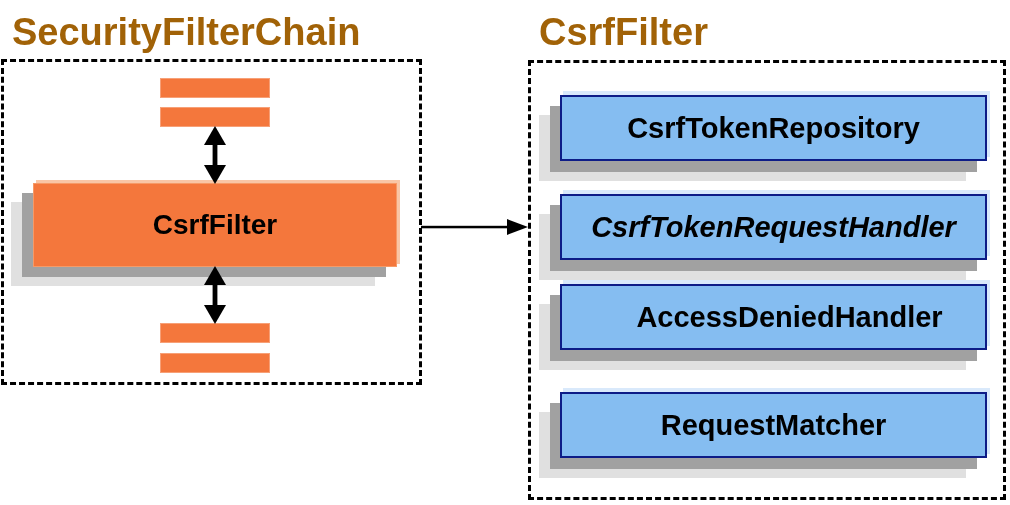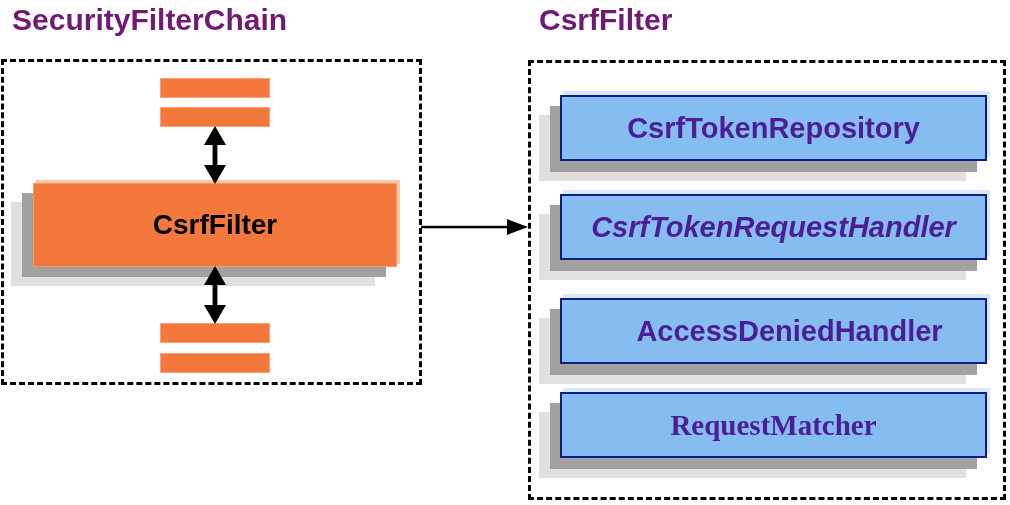--- a/index.html
+++ b/index.html
@@ -7,24 +7,25 @@
   .canvas {
     position: relative;
     width: 1010px;
     height: 505px;
     background: #ffffff;
     font-family: "Liberation Sans", sans-serif;
     overflow: hidden;
   }
   .title {
     position: absolute;
-    font-size: 30px;
+    font-size: 38px;
     font-weight: bold;
-    color: #701a75;
+    color: #a16207;
     white-space: nowrap;
+    margin-top: 8px;
   }
   .title-left  { left: 12px; top: 3px; }
   .title-right { left: 539px; top: 3px; }
   .panel {
     position: absolute;
     border: 3px dashed #000000;
     background: transparent;
   }
   .panel-left  { left: 1px;   top: 59px; width: 421px; height: 326px; }
   .panel-right { left: 528px; top: 60px; width: 478px; height: 440px; }
@@ -60,24 +61,24 @@
     width: 427px; height: 66px;
     background: #85bdf1;
     border: 2px solid #0d1c87;
     box-shadow: 3px -4px 0 #d9e9fb,
                 -10px 11px 0 #a1a1a1,
                 -21px 20px 0 #e0e0e0;
     display: flex; align-items: center; justify-content: center;
   }
   .blue-1 { top: 95px; }
   .blue-2 { top: 194px; font-style: italic; }
-  .blue-3 { top: 298px; padding-left: 32px; }
-  .blue-4 { top: 392px; font-family: Liberation Serif, serif; }
+  .blue-3 { top: 284px; padding-left: 32px; }
+  .blue-4 { top: 392px; }
   .blue-node .label {
-    font-size: 29px; font-weight: bold; color: #4c1d95; white-space: nowrap;
+    font-size: 29px; font-weight: bold; color: #000000; white-space: nowrap;
   }
   svg.arrow { position: absolute; z-index: 3; }
   .varrow-top    { left: 202px; top: 126px; }
   .varrow-bottom { left: 202px; top: 266px; }
   .connector     { left: 421px; top: 218px; }
 </style>
 </head>
 <body>
 
 <div class="canvas">

